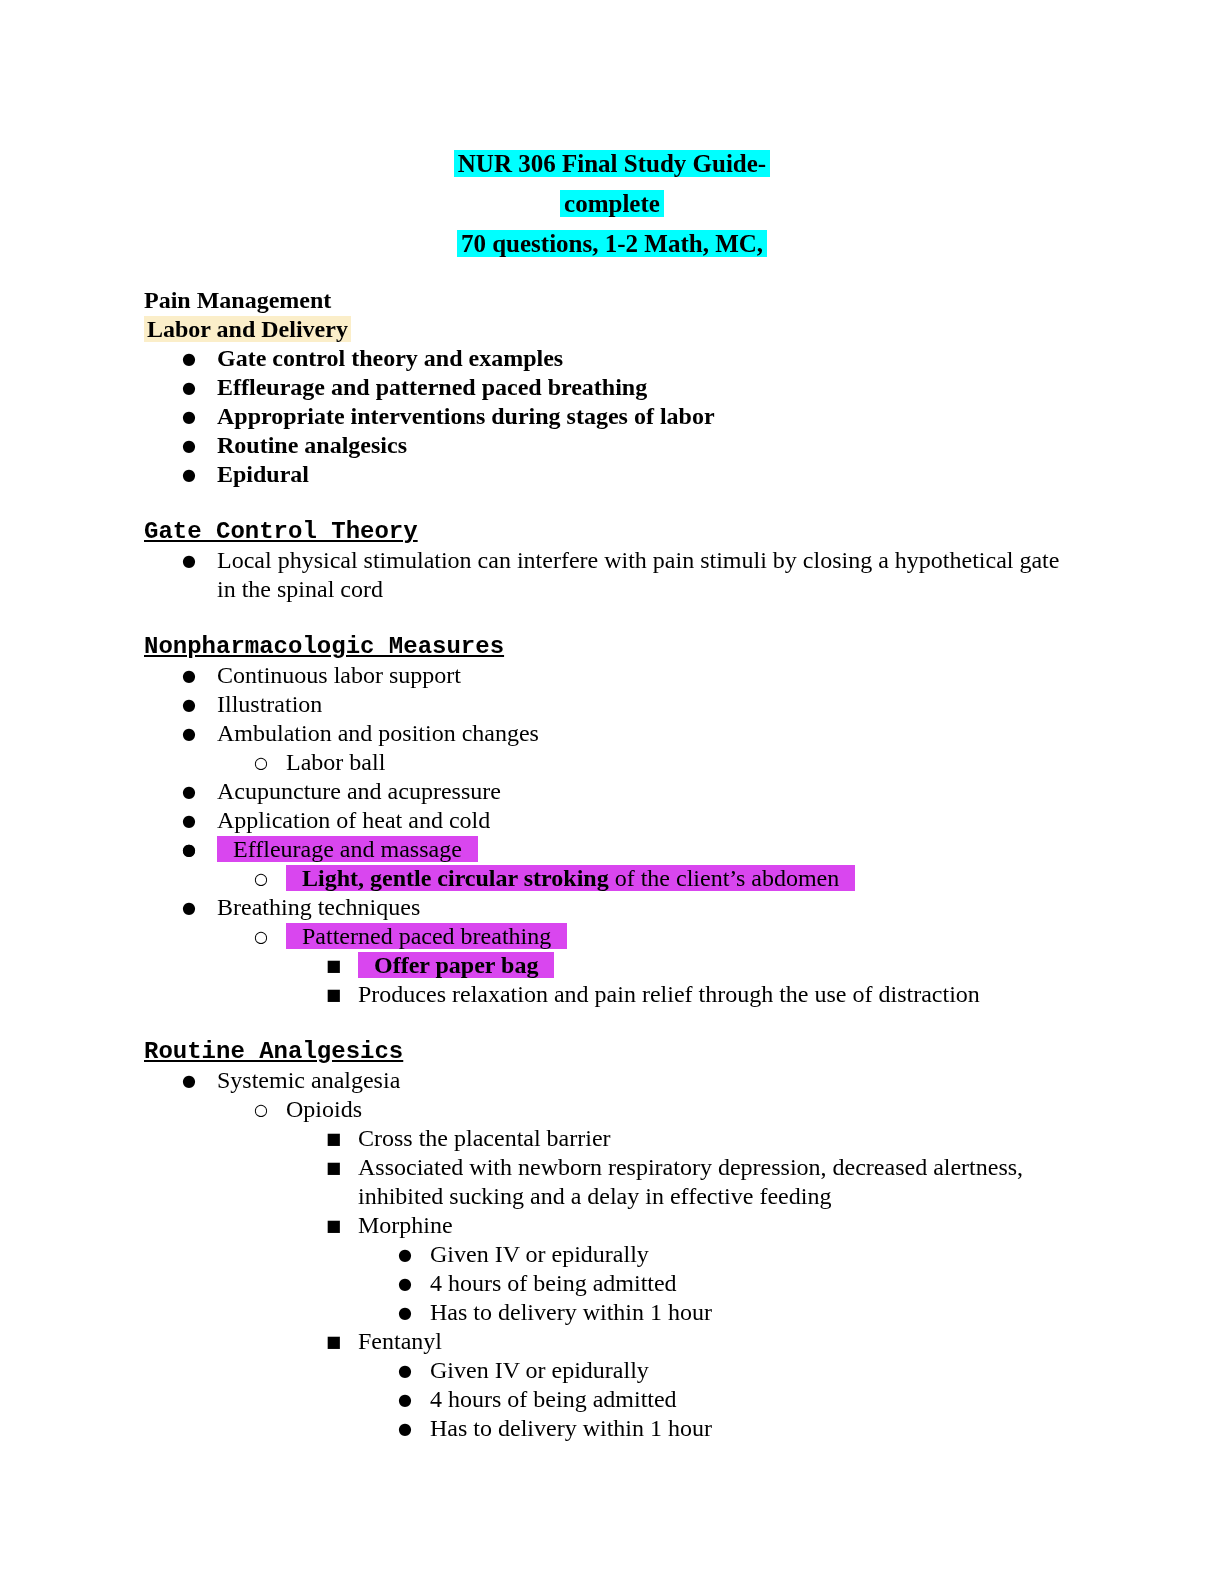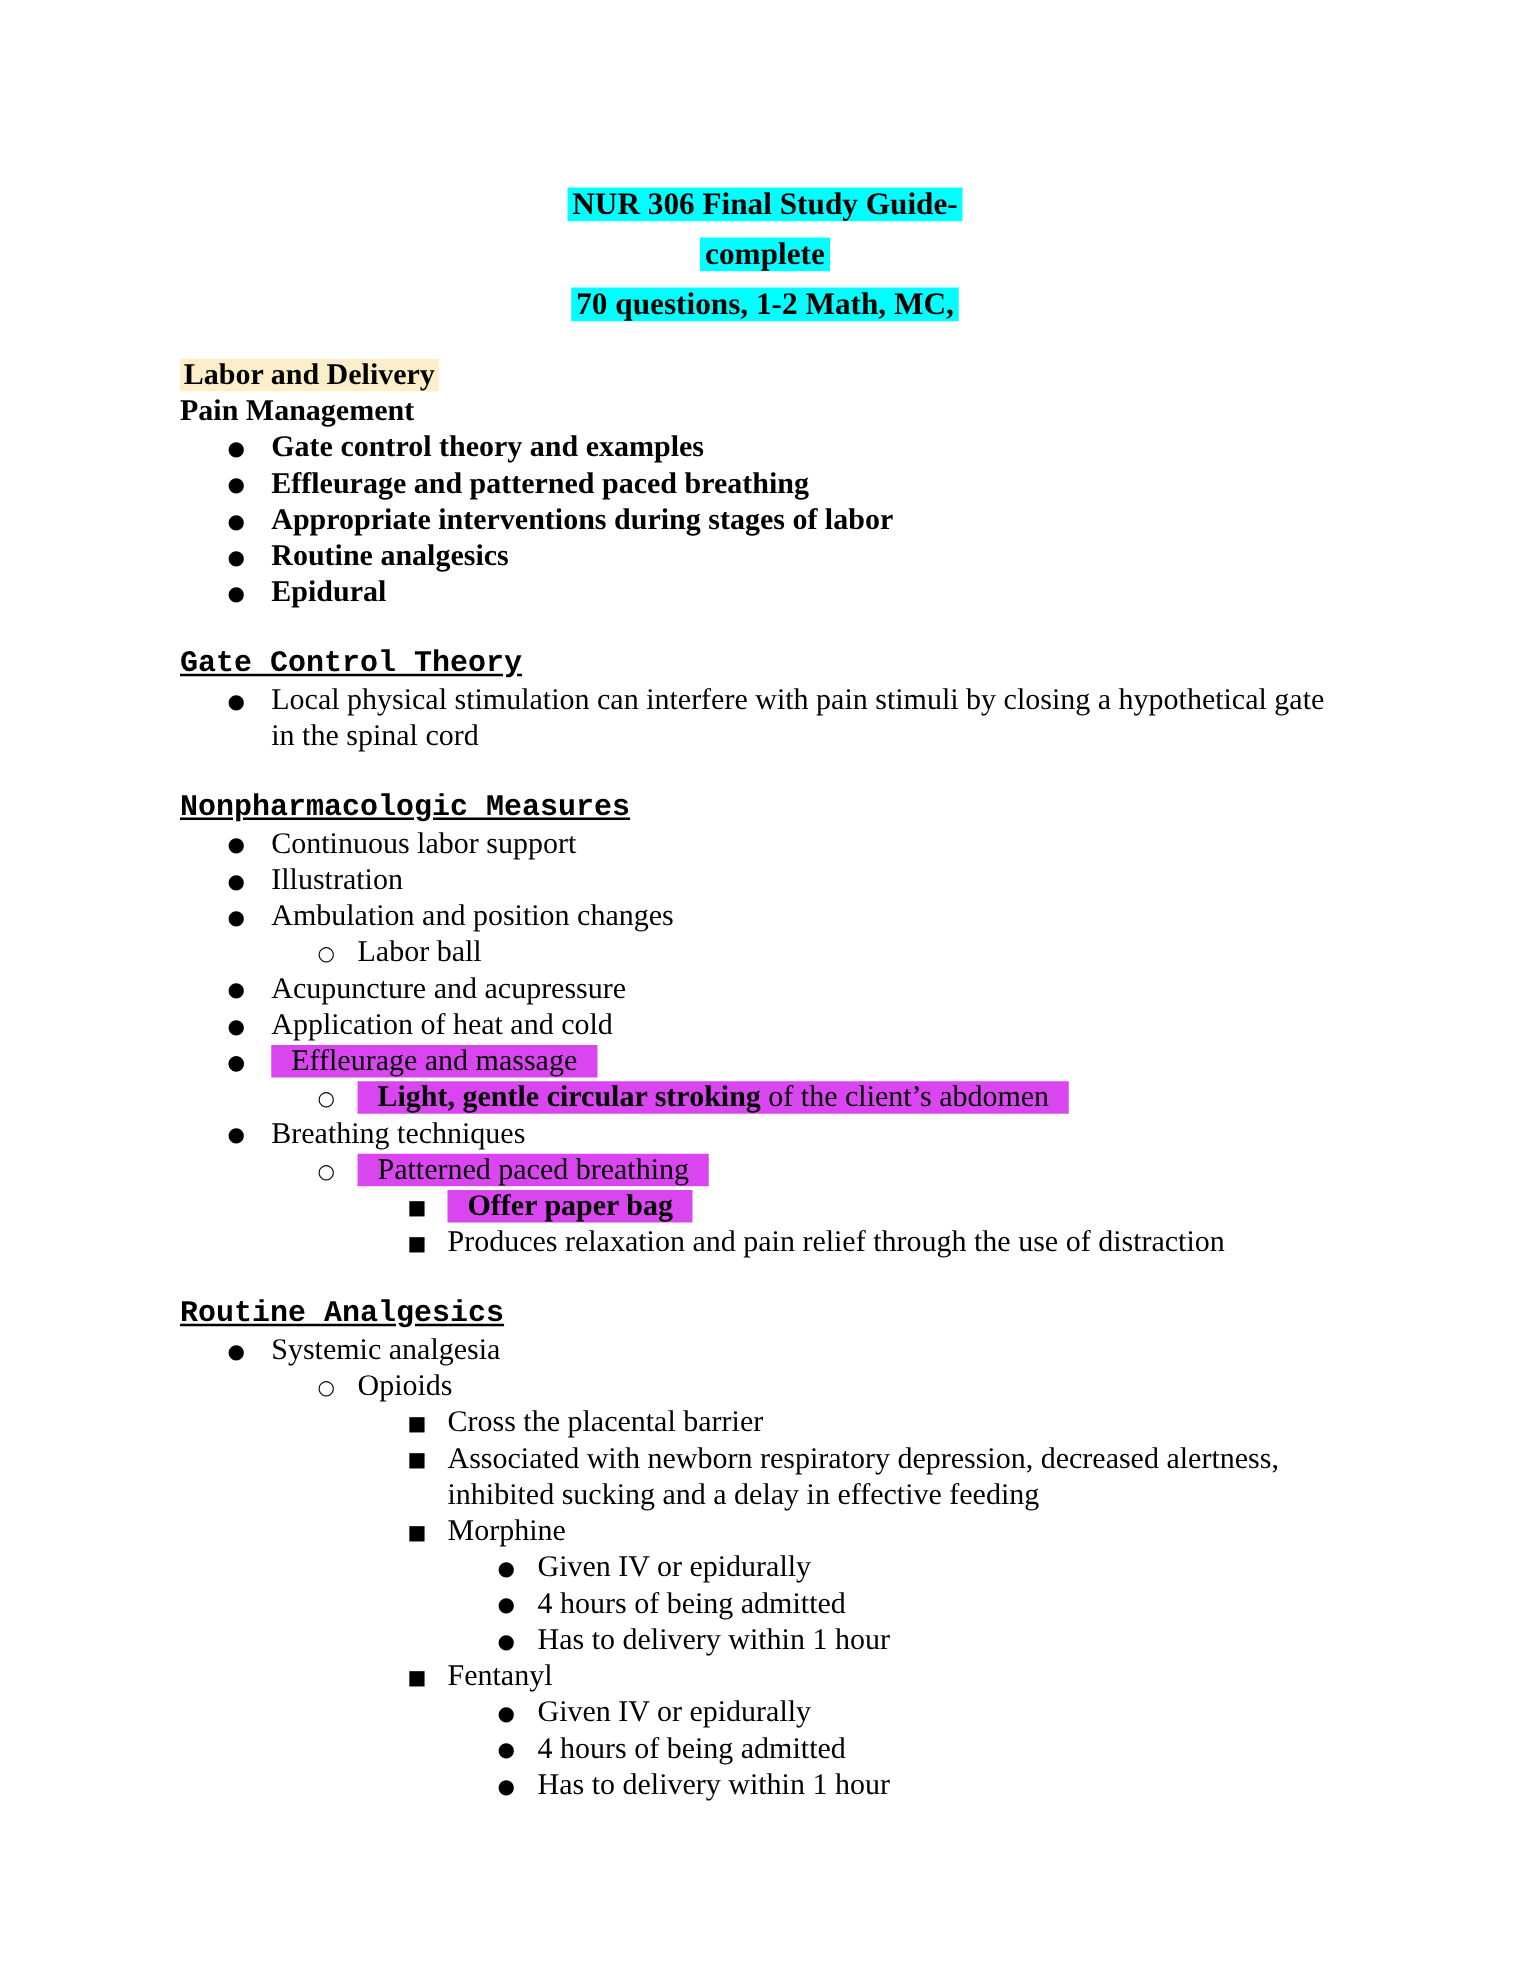--- a/index.html
+++ b/index.html
@@ -40,23 +40,23 @@
 <body>
 
 <div class="page">
 
   <div class="title-block">
     <div class="title-line"><span class="hl-cyan">NUR 306 Final Study Guide-</span></div>
     <div class="title-line"><span class="hl-cyan">complete</span></div>
     <div class="title-line"><span class="hl-cyan">70 questions, 1-2 Math, MC,</span></div>
   </div>
 
+  <div class="heading">Pain Management</div>
+
   <div class="heading"><span class="hl-cream">Labor and Delivery</span></div>
-
-  <div class="heading">Pain Management</div>
   <div class="li lv1 bold"><span class="bullet">●</span><span>Gate control theory and examples</span></div>
   <div class="li lv1 bold"><span class="bullet">●</span><span>Effleurage and patterned paced breathing</span></div>
   <div class="li lv1 bold"><span class="bullet">●</span><span>Appropriate interventions during stages of labor</span></div>
   <div class="li lv1 bold"><span class="bullet">●</span><span>Routine analgesics</span></div>
   <div class="li lv1 bold"><span class="bullet">●</span><span>Epidural</span></div>
 
   <div class="heading gap underline">Gate Control Theory</div>
   <div class="li lv1"><span class="bullet">●</span><span>Local physical stimulation can interfere with pain stimuli by closing a hypothetical gate in the spinal cord</span></div>
 
   <div class="heading gap underline">Nonpharmacologic Measures</div>

